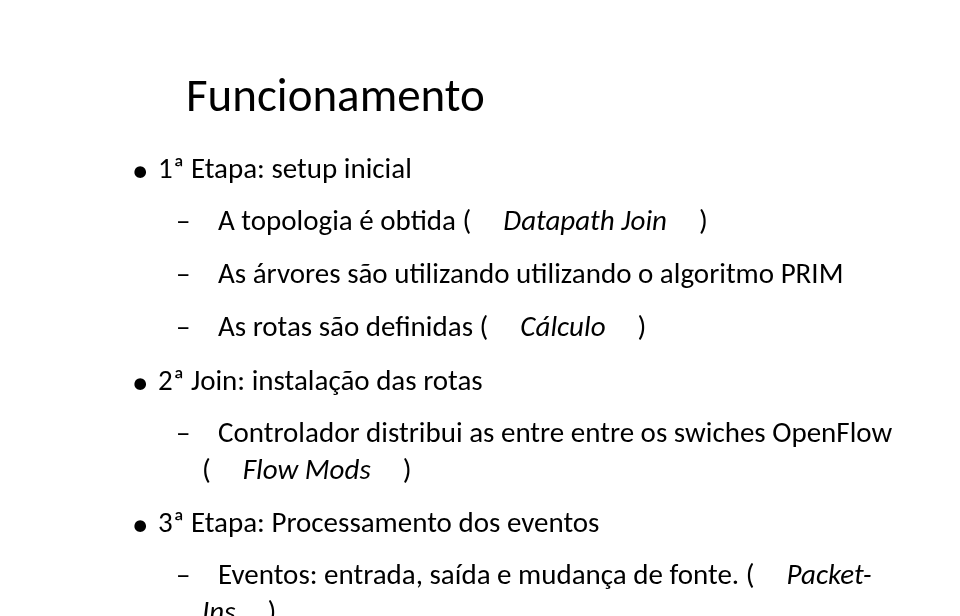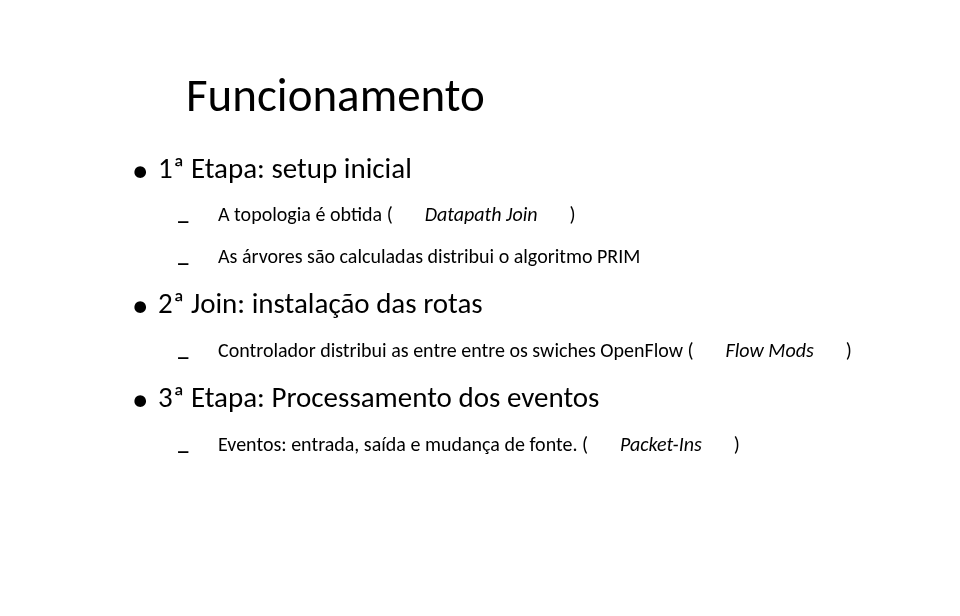--- a/index.html
+++ b/index.html
@@ -26,21 +26,21 @@
       padding-left: 26px;
     }
     .bullet-item::before {
       content: "•";
       position: absolute;
       left: 0;
       font-size: 33px;
     }
     .dash-list { list-style: none; margin-top: 2px; margin-bottom: 8px; }
     .dash-item {
-      font-size: 20px;
+      font-size: 29px;
       line-height: 1.28;
       position: relative;
       padding-left: 54px;
       margin-bottom: 3px;
     }
     .dash-item::before {
       content: "–";
       position: absolute;
       left: 28px;
       font-size: 29px;
@@ -52,21 +52,24 @@
 
 <h1 class="title">Funcionamento</h1>
 
 <ul class="bullet-list">
   <li class="bullet-item">1ª Etapa: setup inicial</li>
   <ul class="dash-list">
     <li class="dash-item">
       <span>A topologia é obtida (</span><span class="italic">Datapath Join</span><span>)</span>
     </li>
     <li class="dash-item">
-      <span>As árvores são calculadas distribui o algoritmo PRIM</span><span class="italic"></span><span></span>
+      <span>As árvores são utilizando utilizando o algoritmo PRIM</span><span class="italic"></span><span></span>
+    </li>
+    <li class="dash-item">
+      <span>As rotas são definidas (</span><span class="italic">Cálculo</span><span>)</span>
     </li>
   </ul>
 
   <li class="bullet-item">2ª Join: instalação das rotas</li>
   <ul class="dash-list">
     <li class="dash-item">
       <span>Controlador distribui as entre entre os swiches OpenFlow (</span><span class="italic">Flow Mods</span><span>)</span>
     </li>
   </ul>
 

